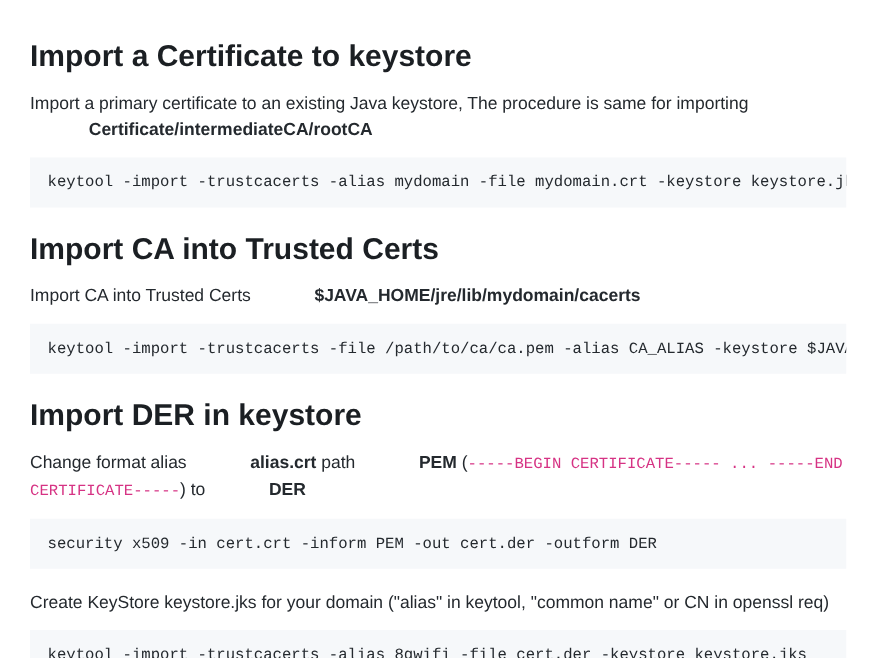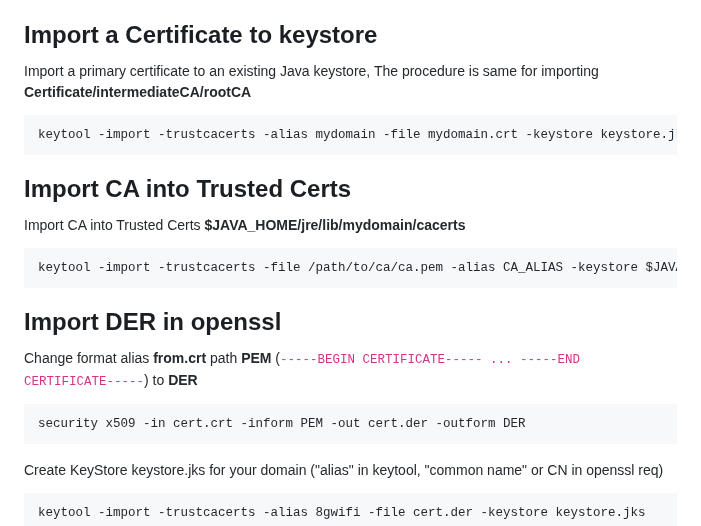--- a/index.html
+++ b/index.html
@@ -12,26 +12,26 @@
       font-size: 14px;
       line-height: 1.5;
     }
     h2 {
       font-size: 24px;
       font-weight: 600;
       margin-top: 14px;
       margin-bottom: 8px;
       color: #1b1f23;
     }
-    h2:first-of-type { margin-top: 1px; }
+    h2:first-of-type { margin-top: 12px; }
     p {
       margin-bottom: 12px;
       color: #24292e;
     }
-    strong { font-weight: 600; }
+    strong { font-weight: 600; margin-left: 47px; }
     pre {
       background: #f6f8fa;
       padding: 11px 14px;
       font-family: "SFMono-Regular", Consolas, "Liberation Mono", Menlo, monospace;
       font-size: 12.5px;
       color: #24292e;
       white-space: pre;
       overflow: hidden;
       margin-bottom: 16px;
       line-height: 1.45;
@@ -50,19 +50,19 @@
   <span>Import a primary certificate to an existing Java keystore, The procedure is same for importing </span><strong>Certificate/intermediateCA/rootCA</strong><span></span>
 </p>
 <pre>keytool -import -trustcacerts -alias mydomain -file mydomain.crt -keystore keystore.jks</pre>
 
 <h2>Import CA into Trusted Certs</h2>
 <p>
   <span>Import CA into Trusted Certs </span><strong>$JAVA_HOME/jre/lib/mydomain/cacerts</strong><span></span>
 </p>
 <pre>keytool -import -trustcacerts -file /path/to/ca/ca.pem -alias CA_ALIAS -keystore $JAVA</pre>
 
-<h2>Import DER in openssl</h2>
+<h2>Import DER in keystore</h2>
 <p>
-  <span>Change format alias </span><strong>from.crt</strong><span> path </span><strong>PEM</strong><span> (</span><code class="inline">-----BEGIN CERTIFICATE----- ... -----END CERTIFICATE-----</code><span>) to </span><strong>DER</strong>
+  <span>Change format alias </span><strong>alias.crt</strong><span> path </span><strong>PEM</strong><span> (</span><code class="inline">-----BEGIN CERTIFICATE----- ... -----END CERTIFICATE-----</code><span>) to </span><strong>DER</strong>
 </p>
 <pre>security x509 -in cert.crt -inform PEM -out cert.der -outform DER</pre>
 <p>Create KeyStore keystore.jks for your domain ("alias" in keytool, "common name" or CN in openssl req)</p>
 <pre>keytool -import -trustcacerts -alias 8gwifi -file cert.der -keystore keystore.jks</pre>
 
 </body></html>

